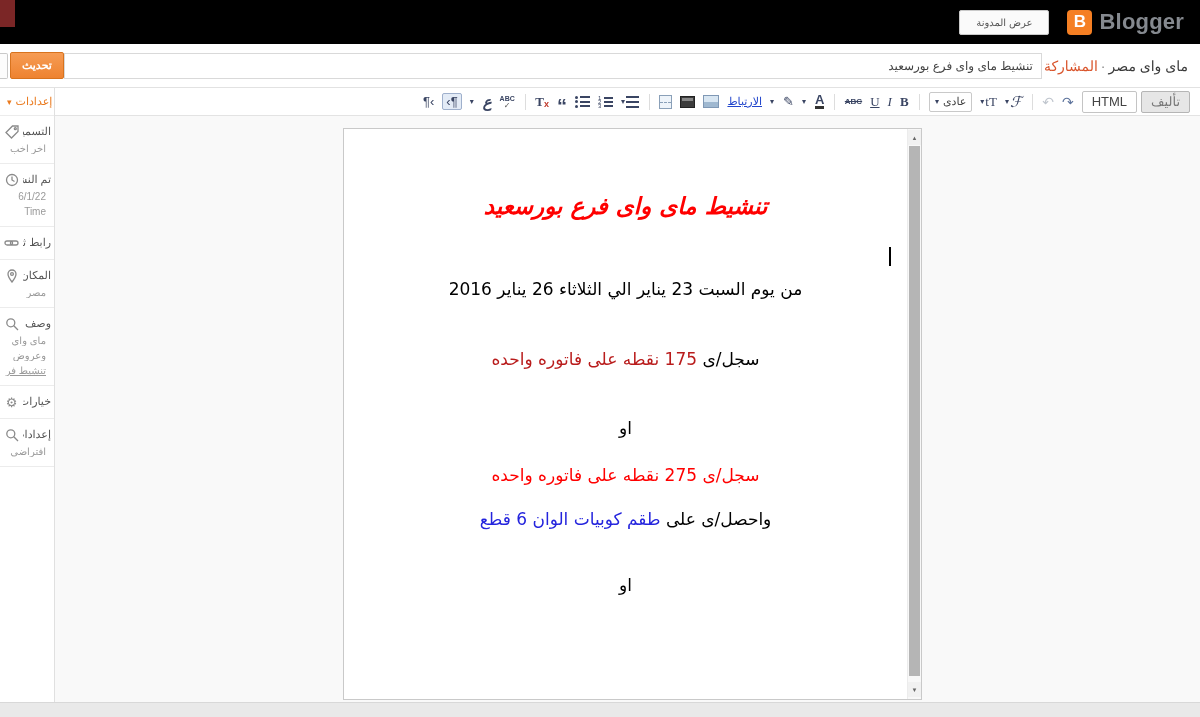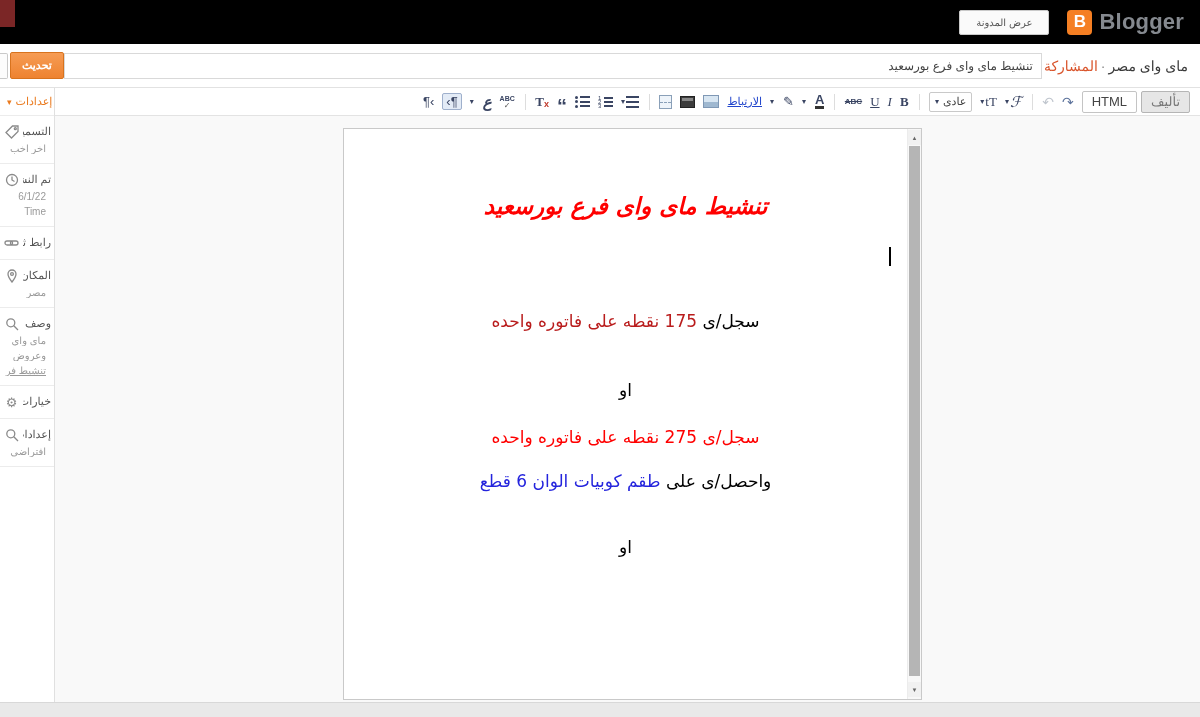--- a/index.html
+++ b/index.html
@@ -345,20 +345,21 @@
         <button class="mode-btn">HTML</button>
         <button class="mode-btn pressed">تأليف</button>
       </span>
     </div>
 
     <div class="canvas">
       <div class="page">
         <div class="content">
             <div class="p heading" style="margin-top: 62px;"><span style="color: rgb(255, 0, 0);">تنشيط ماى واى فرع بورسعيد</span></div>
             <div class="p caret" style="margin-top: 22px;"><span class="caret-bar"></span></div>
+            <div class="p text" style="margin-top: 14px;"><span style="color: rgb(0, 0, 0);">من يوم السبت 23 يناير الي الثلاثاء 26 يناير  2016</span></div>
             <div class="p text" style="margin-top: 46px;"><span style="color: rgb(0, 0, 0);">سجل/ى </span><span style="color: #b91c1c;">175 نقطه على فاتوره واحده</span></div>
             <div class="p text" style="margin-top: 45px;"><span style="color: rgb(0, 0, 0);">او</span></div>
             <div class="p text" style="margin-top: 23px;"><span style="color: rgb(255, 0, 0);">سجل/ى 275 نقطه على فاتوره واحده</span></div>
             <div class="p text" style="margin-top: 20px;"><span style="color: rgb(0, 0, 0);">واحصل/ى على </span><span style="color: rgb(36, 36, 221);">طقم كوبيات الوان 6 قطع</span></div>
             <div class="p text" style="margin-top: 42px;"><span style="color: rgb(0, 0, 0);">او</span></div>
           </div>
         <div class="scrollbar">
           <div class="scroll-btn up">▲</div>
           <div class="scroll-thumb"></div>
           <div class="scroll-btn down">▼</div>

